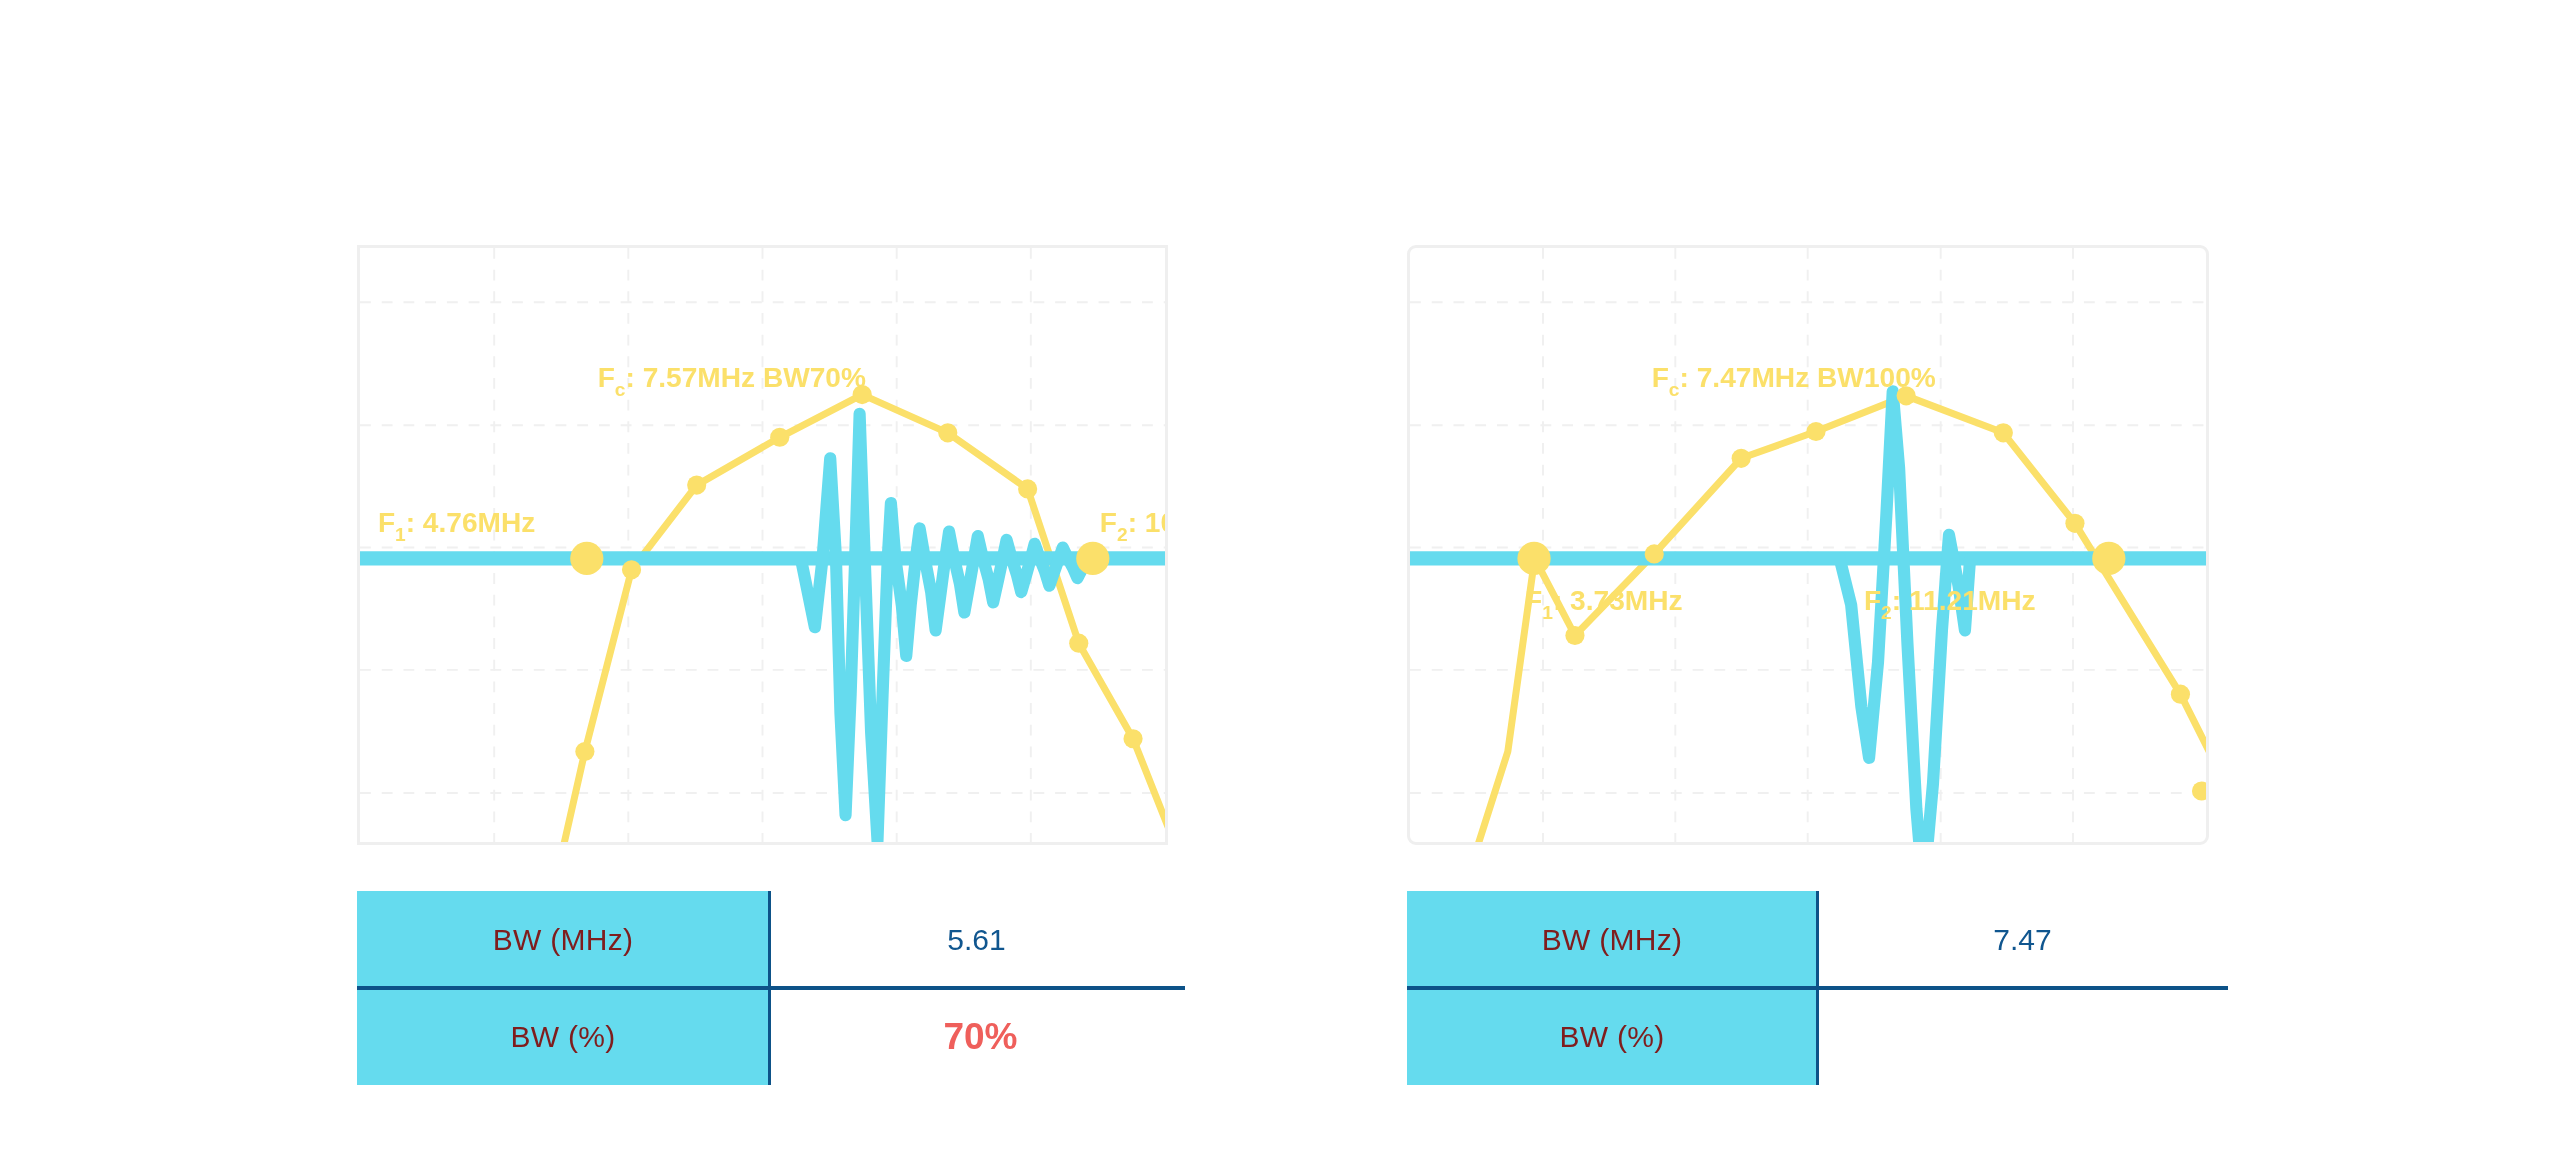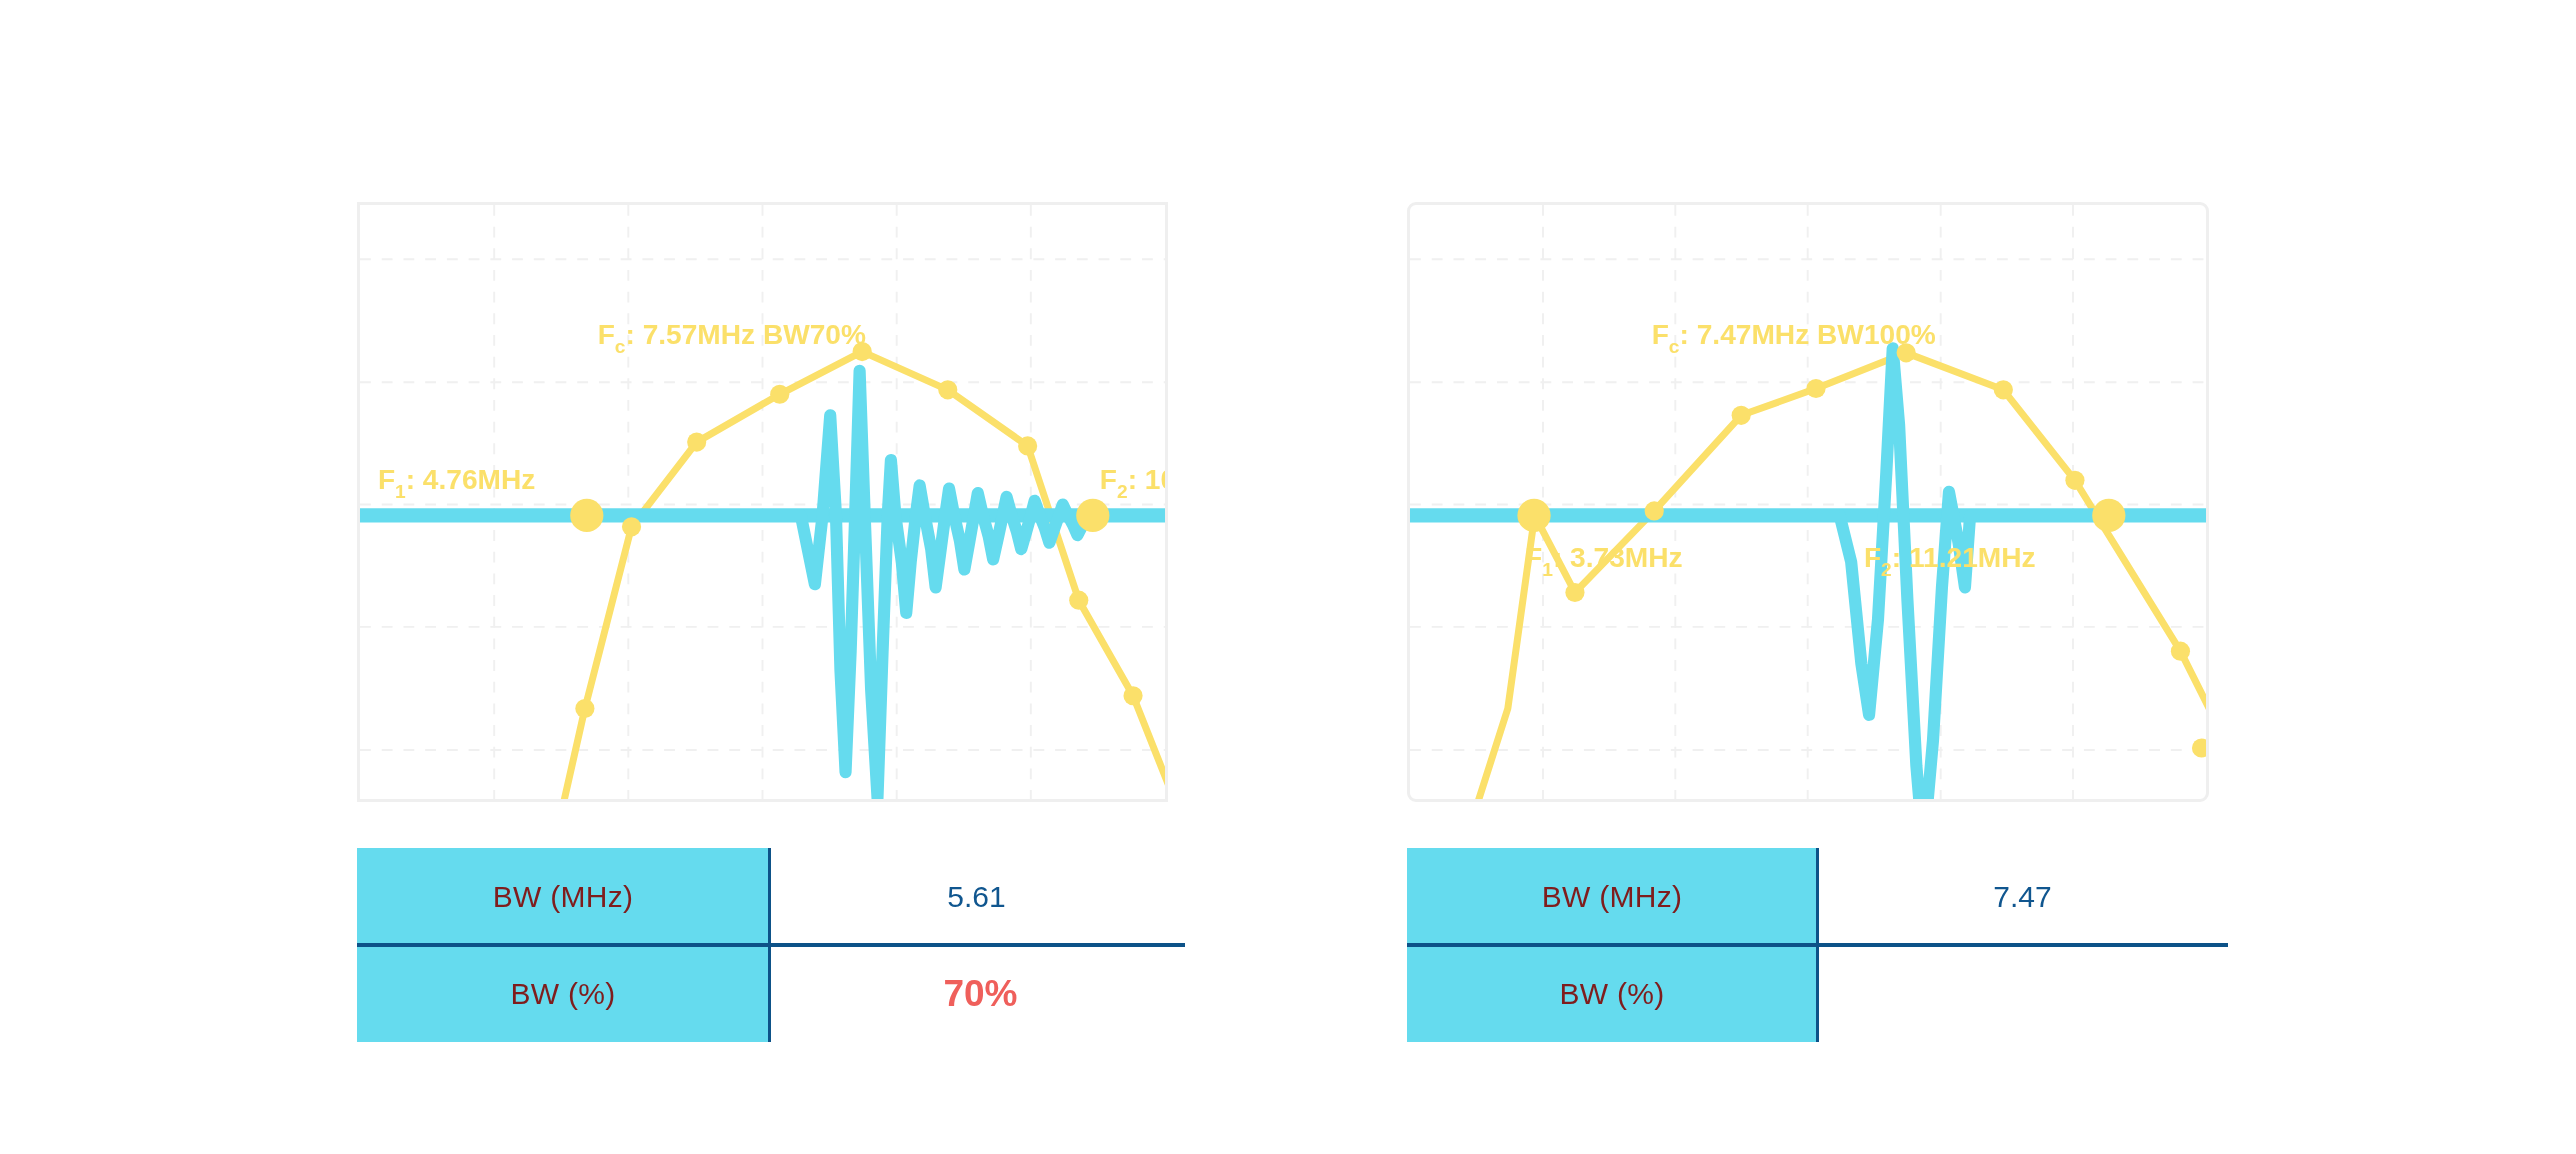--- a/index.html
+++ b/index.html
@@ -3,21 +3,21 @@
 <meta charset="utf-8">
 <style>
   html,body{margin:0;padding:0;background:#ffffff;}
   body{
     width:2576px;height:1154px;
     font-family:"Liberation Sans","DejaVu Sans",sans-serif;
     -webkit-font-smoothing:antialiased;
     overflow:hidden;
     position:relative;
   }
-  .stage{position:absolute;inset:0;}
+  .stage{position:absolute;inset:0;margin-top:43px;}
 
   
   .panel{position:absolute;}
   .chart-frame{
     position:absolute;
     background:#ffffff;
     border:3.9px solid #efefef;
     box-sizing:border-box;
   }
   .chart-frame svg{display:block;width:100%;height:100%;}

